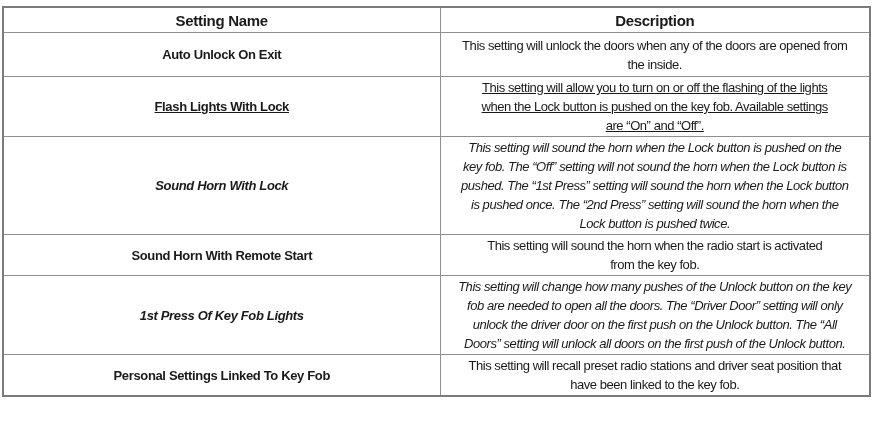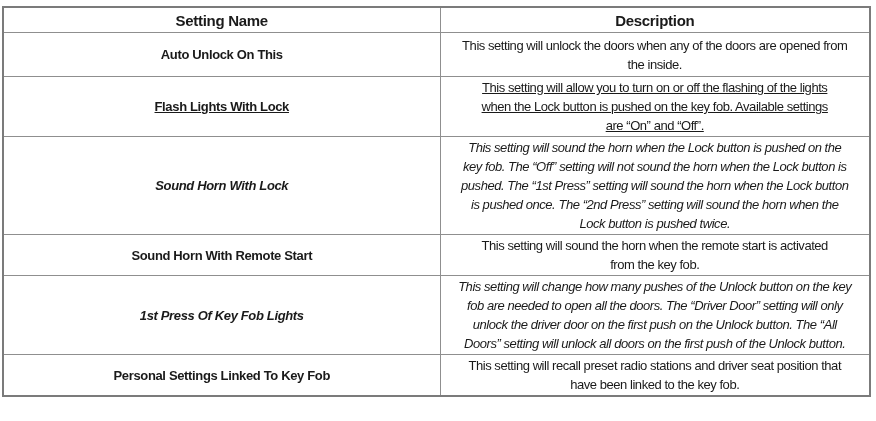--- a/index.html
+++ b/index.html
@@ -75,21 +75,21 @@
       <col style="width:430px">
     </colgroup>
     <thead>
       <tr>
         <th>Setting Name</th>
         <th>Description</th>
       </tr>
     </thead>
     <tbody id="rows">
   <tr>
-    <td class="name-cell">Auto Unlock On This</td>
+    <td class="name-cell">Auto Unlock On Exit</td>
     <td class="desc-cell">This setting will unlock the doors when any of the doors are opened from
 the inside.</td>
   </tr>
 
   <tr>
     <td class="name-cell">Flash Lights With Lock</td>
     <td class="desc-cell">This setting will allow you to turn on or off the flashing of the lights
 when the Lock button is pushed on the key fob. Available settings
 are “On” and “Off”.</td>
   </tr>
@@ -98,21 +98,21 @@
     <td class="name-cell">Sound Horn With Lock</td>
     <td class="desc-cell">This setting will sound the horn when the Lock button is pushed on the
 key fob. The “Off” setting will not sound the horn when the Lock button is
 pushed. The “1st Press” setting will sound the horn when the Lock button
 is pushed once. The “2nd Press” setting will sound the horn when the
 Lock button is pushed twice.</td>
   </tr>
 
   <tr>
     <td class="name-cell">Sound Horn With Remote Start</td>
-    <td class="desc-cell">This setting will sound the horn when the remote start is activated
+    <td class="desc-cell">This setting will sound the horn when the radio start is activated
 from the key fob.</td>
   </tr>
 
   <tr>
     <td class="name-cell">1st Press Of Key Fob Lights</td>
     <td class="desc-cell">This setting will change how many pushes of the Unlock button on the key
 fob are needed to open all the doors. The “Driver Door” setting will only
 unlock the driver door on the first push on the Unlock button. The “All
 Doors” setting will unlock all doors on the first push of the Unlock button.</td>
   </tr>

